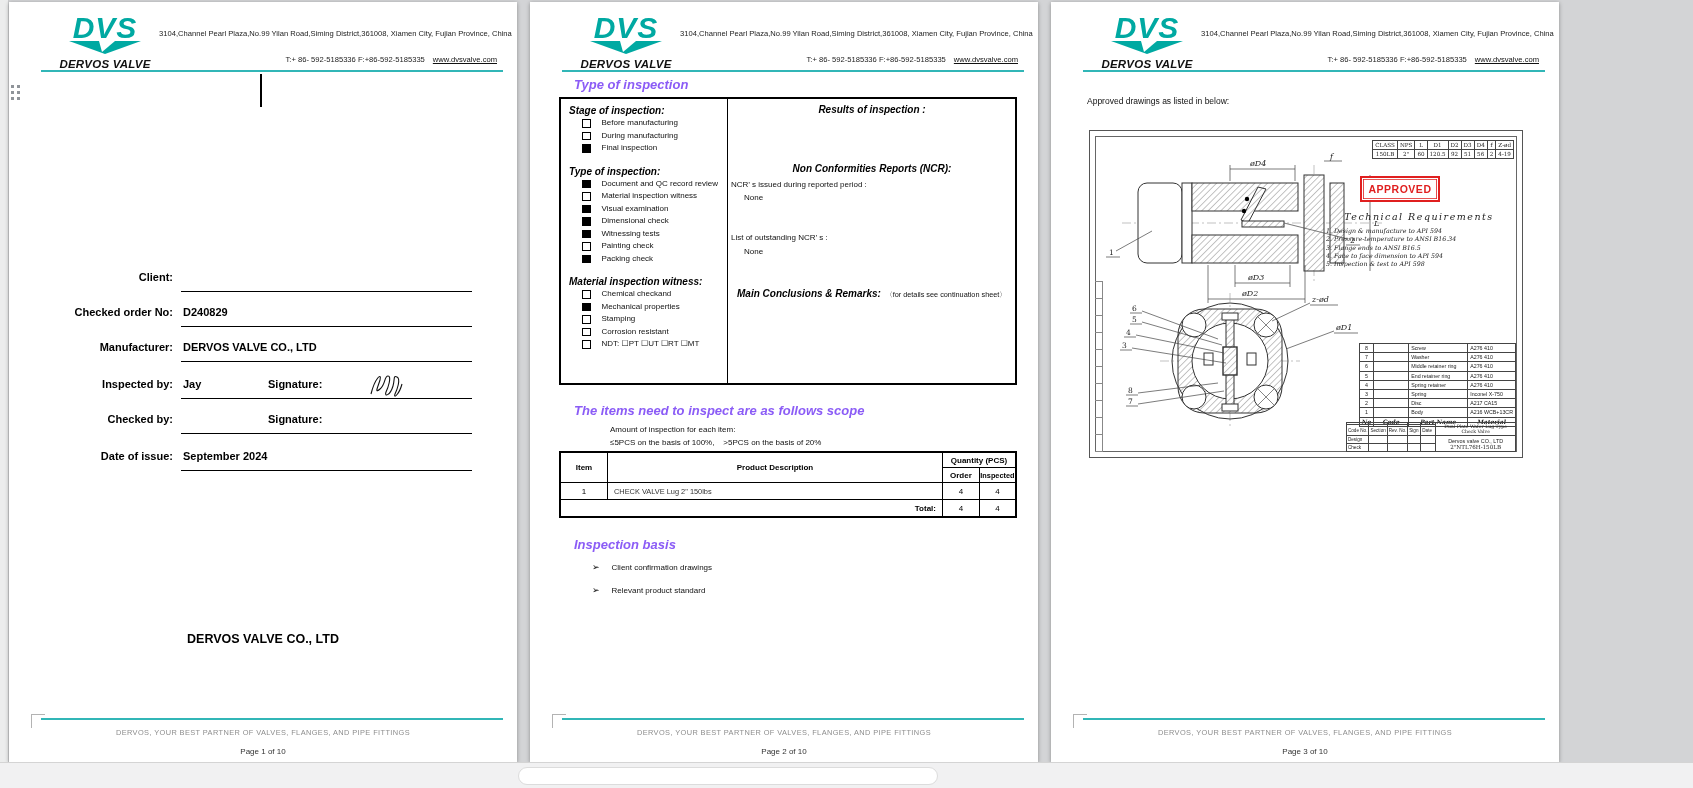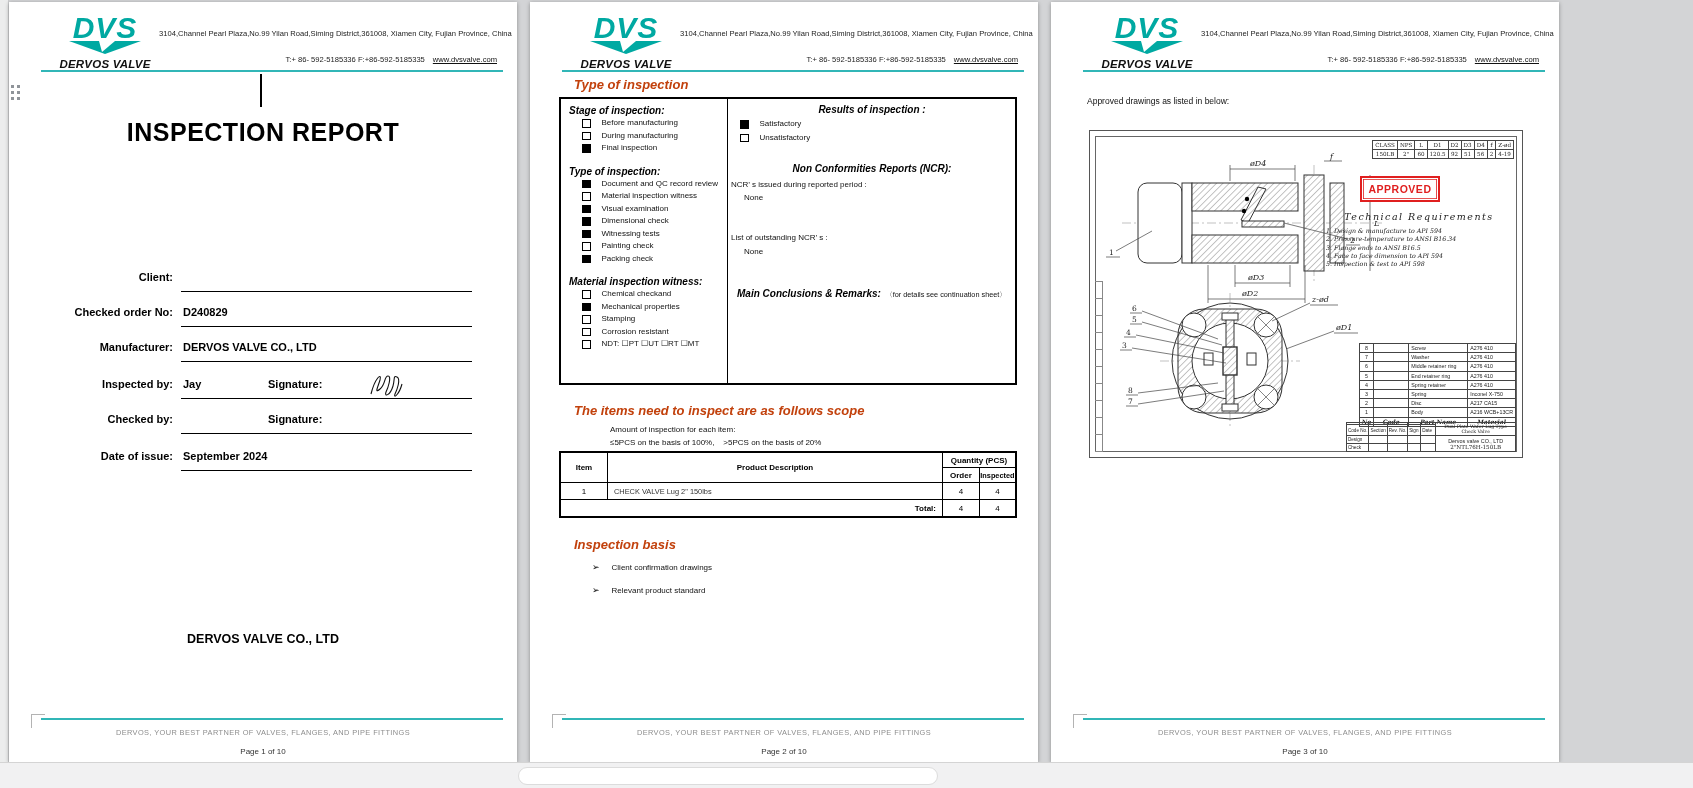--- a/index.html
+++ b/index.html
@@ -34,21 +34,21 @@
   .doc-title{position:absolute;top:116px;left:0;right:0;text-align:center;font-size:25px;font-weight:bold;color:#000;letter-spacing:.5px;}
   .frow{position:absolute;left:60px;width:403px;height:24px;}
   .flabel{position:absolute;left:0;width:104px;text-align:right;font-weight:bold;font-size:11px;color:#000;}
   .fvalue{position:absolute;left:114px;font-weight:bold;font-size:11px;color:#000;white-space:nowrap;}
   .flabel2{position:absolute;left:199px;font-weight:bold;font-size:11px;color:#000;}
   .fline{position:absolute;left:112px;right:0;top:20px;border-bottom:1.4px solid #000;}
   .sig-svg{position:absolute;left:296px;top:-9px;}
   .company-line{position:absolute;top:630px;left:0;right:0;text-align:center;font-weight:bold;font-size:12.5px;color:#000;}
 
   
-  .h2{position:absolute;font-style:italic;font-weight:bold;font-size:13px;color:#c2410c;}
+  .h2{position:absolute;font-style:italic;font-weight:bold;font-size:13px;color:#8b5cf6;}
   .cbtable{position:absolute;left:29px;top:95px;width:458px;height:288px;border:2px solid #000;box-sizing:border-box;}
   .cb-left{position:absolute;left:0;top:0;bottom:0;width:167px;border-right:1.5px solid #000;padding:4px 5px 0 8px;box-sizing:border-box;}
   .cb-right{position:absolute;left:167px;right:0;top:0;bottom:0;}
   .grp-title{font-style:italic;font-weight:bold;font-size:10px;margin:2px 0 3px 0;color:#000;}
   .grp-title.gap{margin-top:13px;}
   .cb-item{display:flex;align-items:center;gap:11px;margin:0 0 4px 13px;font-size:8px;color:#111;line-height:1;}
   .cb{width:6.5px;height:6.5px;border:1px solid #000;display:inline-block;flex:0 0 auto;background:#fff;}
   .cb.checked{background:#000;}
   .rt{position:absolute;left:9px;right:8px;}
   .rt-title{font-style:italic;font-weight:bold;font-size:10px;color:#000;text-align:center;}
@@ -120,21 +120,20 @@
 
     <div class="drag-dots">
       <span></span>
         <span></span>
         <span></span>
         <span></span>
         <span></span>
         <span></span>
     </div>
     <div class="cursor"></div>
-    <div class="doc-title">INSPECTION REPORT</div>
     <div id="p1-form">
         <div class="frow" style="top: 269px;">
           <span class="flabel">Client:</span>
           <span class="fvalue"></span>
           <div class="fline"></div>
         </div>
         <div class="frow" style="top: 304px;">
           <span class="flabel">Checked order No:</span>
           <span class="fvalue">D240829</span>
           <div class="fline"></div>
@@ -257,30 +256,20 @@
             <span class="cb"></span>
             <span>Corrosion resistant</span>
           </div>
           <div class="cb-item">
             <span class="cb"></span>
             <span>NDT: ☐PT ☐UT ☐RT ☐MT</span>
           </div>
         </div>
       <div class="cb-right">
         <div class="rt rt-title" style="top:5px;">Results of inspection :</div>
-        <div class="rt" style="top:21px;">
-            <div class="cb-item" style="margin: 0px 0px 5px 3px;">
-              <span class="cb checked"></span>
-              <span>Satisfactory</span>
-            </div>
-            <div class="cb-item" style="margin: 0px 0px 5px 3px;">
-              <span class="cb"></span>
-              <span>Unsatisfactory</span>
-            </div>
-          </div>
         <div class="rt rt-title" style="top:64px;">Non Conformities Reports (NCR):</div>
         <div class="rt rt-text" style="top:81px;left:3px;">NCR’ s issued during reported period :</div>
         <div class="rt rt-text" style="top:94px;left:16px;">None</div>
         <div class="rt rt-text" style="top:134px;left:3px;">List of outstanding NCR’ s :</div>
         <div class="rt rt-text" style="top:148px;left:16px;">None</div>
         <div class="rt" style="top:184px;">
           <span class="rt-title">Main Conclusions &amp; Remarks:</span>
           <span class="rt-note">〈for details see continuation sheet〉</span>
         </div>
       </div>

